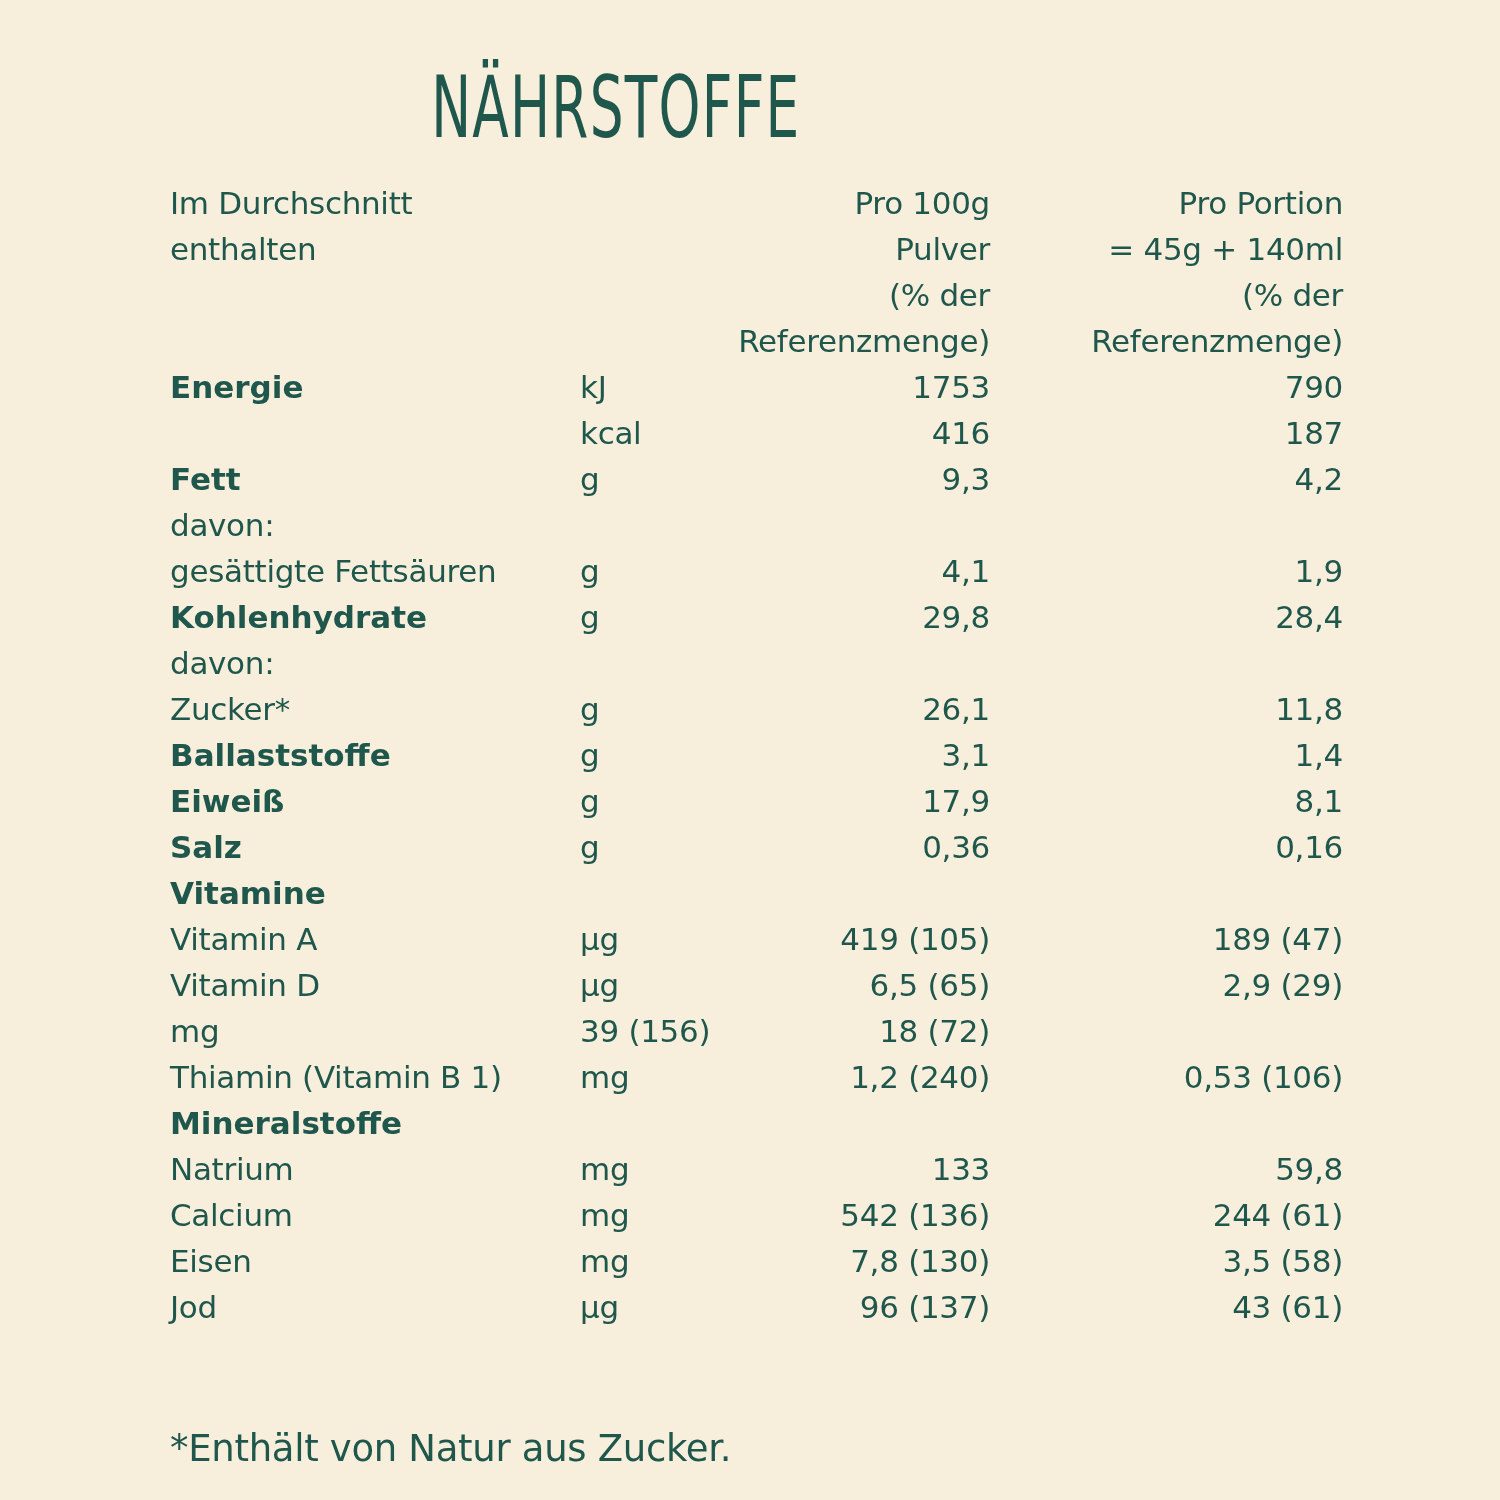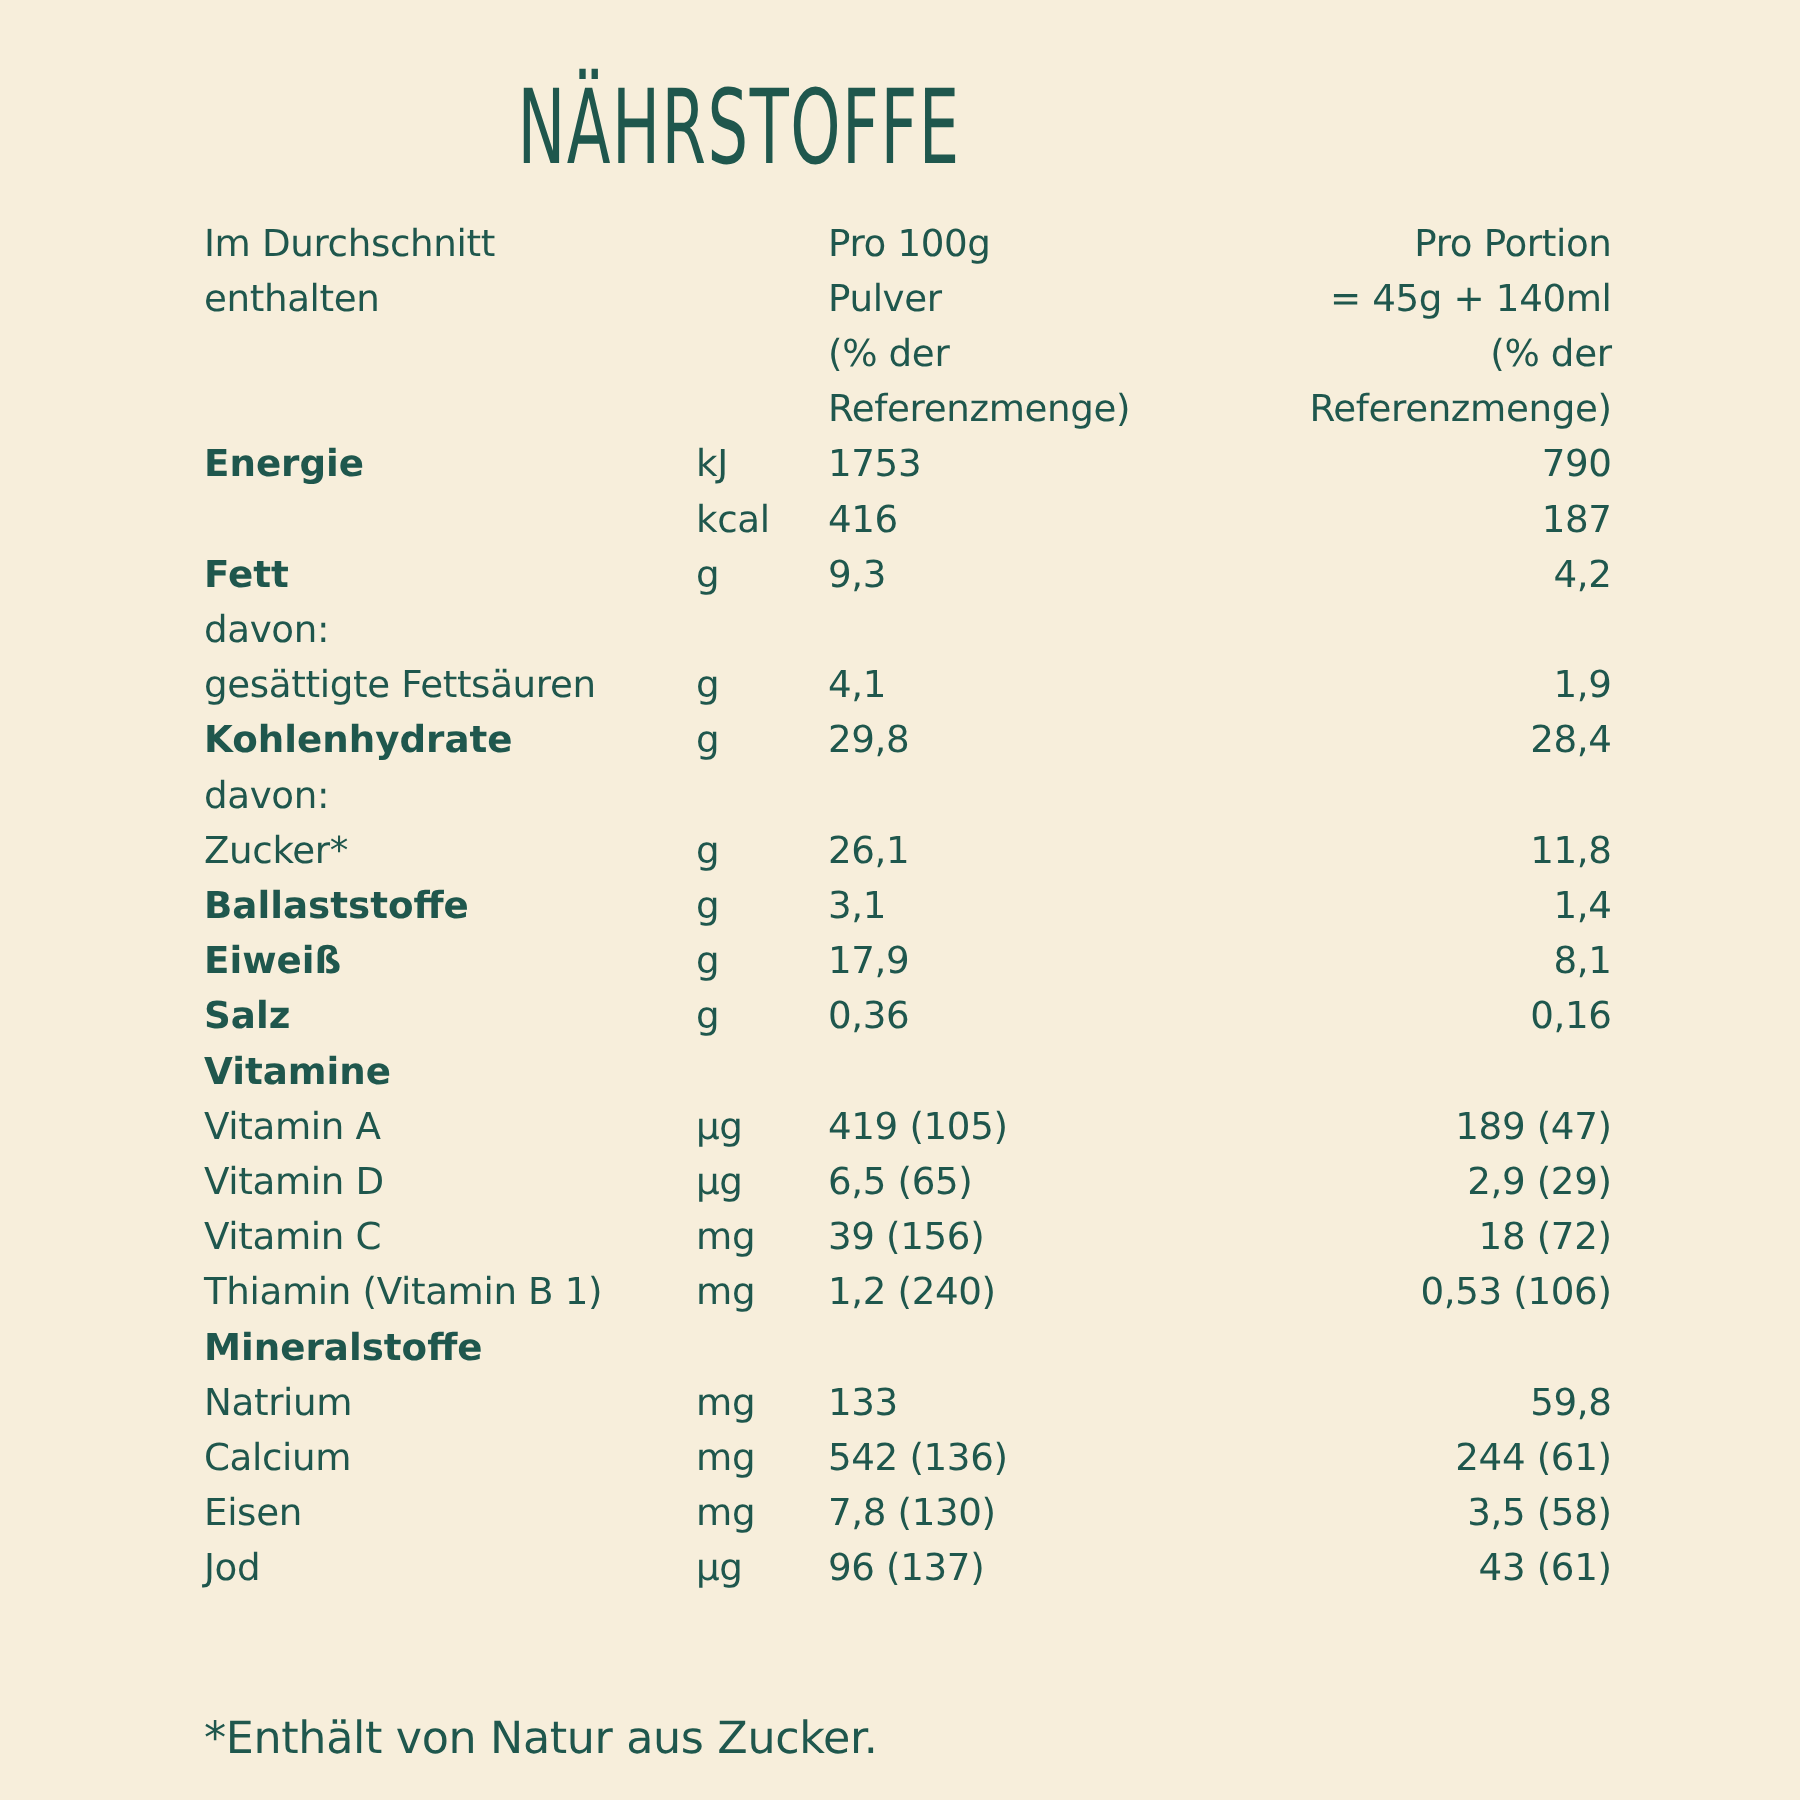--- a/index.html
+++ b/index.html
@@ -41,21 +41,21 @@
     letter-spacing: -0.3px;
   }
   .grid-row {
     display: grid;
     grid-template-columns: 410px 110px 300px 353px;
     line-height: 46px;
   }
   .cell { overflow: visible; white-space: nowrap; }
   .c-label   { text-align: left; }
   .c-unit    { text-align: left; }
-  .c-per100  { }
+  .c-per100  { text-align: right; }
   .c-portion { text-align: right; }
   .header-row .cell { white-space: pre; }
   .bold { font-weight: 700; letter-spacing: 0; }
   .footnote {
     position: absolute;
     left: 170px;
     top: 1426px;
     font-size: 37px;
     line-height: 46px;
     letter-spacing: -0.3px;
@@ -175,21 +175,20 @@
   </div>
 
   <div class="grid-row">
     <div class="cell c-label">Vitamin D</div>
     <div class="cell c-unit">µg</div>
     <div class="cell c-per100">6,5 (65)</div>
     <div class="cell c-portion">2,9 (29)</div>
   </div>
 
   <div class="grid-row">
-    <div class="cell c-label">Vitamin C</div>
     <div class="cell c-unit">mg</div>
     <div class="cell c-per100">39 (156)</div>
     <div class="cell c-portion">18 (72)</div>
   </div>
 
   <div class="grid-row">
     <div class="cell c-label">Thiamin (Vitamin B 1)</div>
     <div class="cell c-unit">mg</div>
     <div class="cell c-per100">1,2 (240)</div>
     <div class="cell c-portion">0,53 (106)</div>

